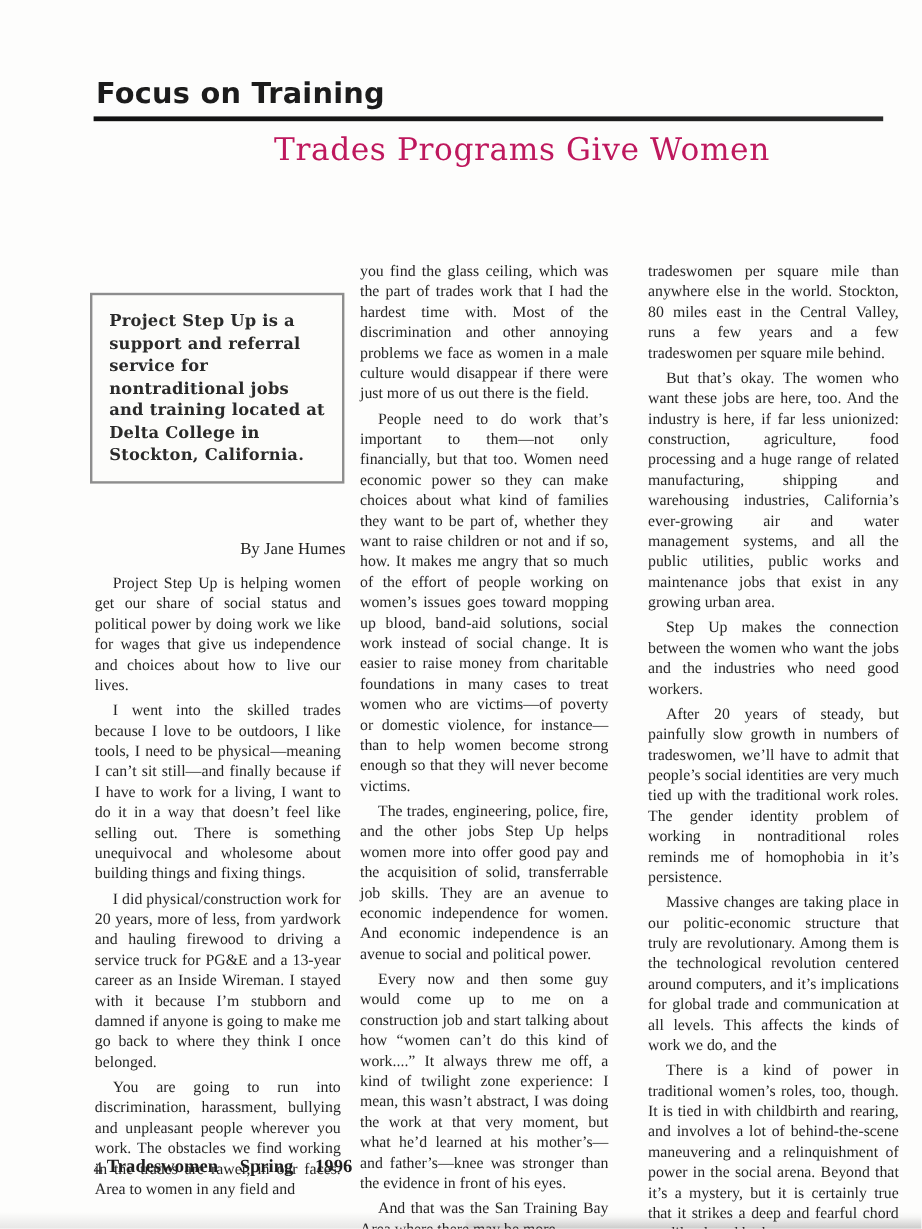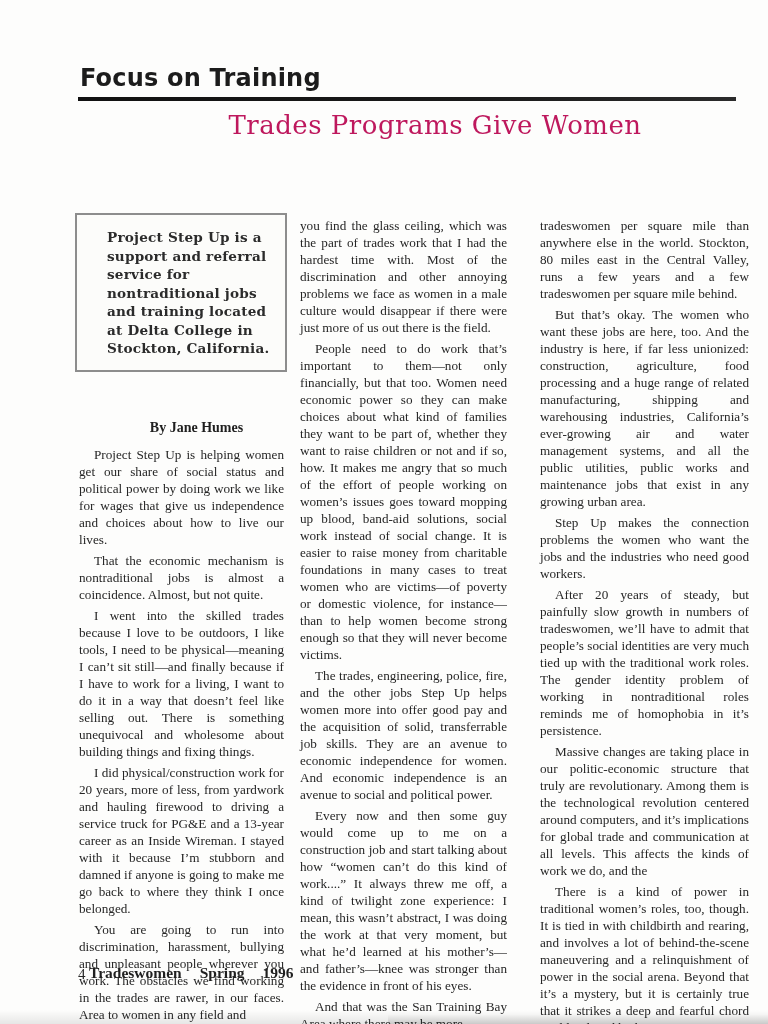--- a/index.html
+++ b/index.html
@@ -58,38 +58,39 @@
   .col2 { left: 296px; width: 215px; }
   .col3 { left: 536px; width: 217px; }
   .para { margin: 4px; }
   .para.indent { text-indent: 15px; }
   .callout-box {
     box-sizing: border-box;
     width: 212px;
     min-height: 128px;
     border: 2px solid #8d8d8d;
     background: #fcfcfa;
-    padding: 13px 12px 12px 30px;
+    padding: 13px 12px 12px 14px;
+    margin-top: 31px;
   }
   .callout-text {
     font-family: "DejaVu Serif", "Liberation Serif", serif;
     font-weight: 700;
     font-size: 13.6px;
     line-height: 18.5px;
     letter-spacing: 0.2px;
     text-align: left;
     text-indent: 0;
     color: #2b2b2b;
   }
   .byline {
     margin: 47px 0 10px 0;
     padding-left: 30px;
-    font-weight: 700;
+    font-weight: 400;
     font-size: 14px;
-    text-align: center;
+    text-align: right;
     text-indent: 0;
     color: #1f1f1f;
   }
   .footer-pagenum {
     position: absolute;
     left: 78px;
     top: 966px;
     font-size: 15px;
     font-weight: 400;
     color: #2a2a2a;
@@ -129,39 +130,38 @@
 <div class="header-rule"></div>
 <div class="article-title">Trades Programs Give Women</div>
 
 <div class="column col1">
   <div class="callout-box">
     <div class="callout-text">Project Step Up is a support and referral service for nontraditional jobs and training located at Delta College in Stockton, California.</div>
   </div>
   <div class="byline">By Jane Humes</div>
   <div>
       <p class="para indent">Project Step Up is helping women get our share of social status and political power by doing work we like for wages that give us independence and choices about how to live our lives.</p>
-      <p class="para indent">That the economic mechanism is nontraditional jobs is almost a coincidence.  Almost, but not quite.</p>
       <p class="para indent">I went into the skilled trades because I love to be outdoors, I like tools, I need to be physical—meaning I can’t sit still—and finally because if I have to work for a living, I want to do it in a way that doesn’t feel like selling out.  There is something unequivocal and wholesome about building things and fixing things.</p>
       <p class="para indent">I did physical/construction work for 20 years, more of less, from yardwork and hauling firewood to driving a service truck for PG&amp;E and a 13-year career as an Inside Wireman.  I stayed with it because I’m stubborn and damned if anyone is going to make me go back to where they think I once belonged.</p>
       <p class="para indent">You are going to run into discrimination, harassment, bullying and unpleasant people wherever you work.  The obstacles  we find working in the trades are rawer, in our faces.  Area to women in any field and</p>
     </div>
 </div>
 
 <div class="column col2">
     <p class="para">you find the glass ceiling, which was the part of trades work that I had the hardest time with.  Most of the discrimination and other annoying problems we face as women in a male culture would disappear if there were just more of us out there is the field.</p>
     <p class="para indent">People need to do work that’s important to them—not only financially, but that too.  Women need economic power so they can make choices about what kind of families they want to be part of, whether they want to raise children or not and if so, how.  It makes me angry that so much of the effort of people working on women’s issues goes toward mopping up blood, band-aid solutions, social work instead of social change. It is easier to raise money from charitable foundations in many cases to treat women who are victims—of poverty or domestic violence, for instance—than to help women become strong enough so that they will never become victims.</p>
     <p class="para indent">The trades, engineering, police, fire, and the other jobs Step Up helps women more into offer good pay and the acquisition of solid, transferrable job skills.  They are an avenue to economic independence for women. And economic independence is an avenue to social and political power.</p>
     <p class="para indent">Every now and then some guy would come up to me on a construction job and start talking about how “women can’t do this kind of work....” It always threw me off, a kind of twilight zone experience: I mean, this wasn’t abstract, I was doing the work at that very moment, but what he’d learned at his mother’s—and father’s—knee was stronger than the evidence in front of his eyes.</p>
     <p class="para indent">And that was the San Training Bay Area where there may be more</p>
   </div>
 
 <div class="column col3">
     <p class="para">tradeswomen per square mile than anywhere else in the world.  Stockton, 80 miles east in the Central Valley, runs a few years and a few tradeswomen per square mile behind.</p>
     <p class="para indent">But that’s okay.  The women who want these jobs are here, too.  And the industry is here, if far less unionized: construction, agriculture, food processing and a huge range of related manufacturing, shipping and warehousing industries, California’s ever-growing air and water management systems, and all the public utilities, public works and maintenance jobs that exist in any growing urban area.</p>
-    <p class="para indent">Step Up makes the connection problems the women who want the jobs and the industries who need good workers.</p>
+    <p class="para indent">Step Up makes the connection between the women who want the jobs and the industries who need good workers.</p>
     <p class="para indent">After 20 years of steady, but painfully slow growth in numbers of tradeswomen, we’ll have to admit that people’s social identities are very much tied up with the traditional work roles. The gender identity problem of working in nontraditional roles reminds me of homophobia in it’s persistence.</p>
     <p class="para indent">Massive changes are taking place in our politic-economic structure that truly are revolutionary.  Among them is the technological revolution centered around computers, and it’s implications for global trade and communication at all levels.  This affects the kinds of work we do, and the</p>
     <p class="para indent">There is a kind of power in traditional women’s roles, too, though.  It is tied in with childbirth and rearing, and involves a lot of behind-the-scene maneuvering and a relinquishment of power in the social arena.  Beyond that it’s a mystery, but it is certainly true that it strikes a deep and fearful chord readily played by hatemongers.</p>
   </div>
 
 <div class="footer-pagenum">4</div>
 <div class="footer-center">
   <span>Tradeswomen</span><span>Spring</span><span>1996</span>
 </div>
 

